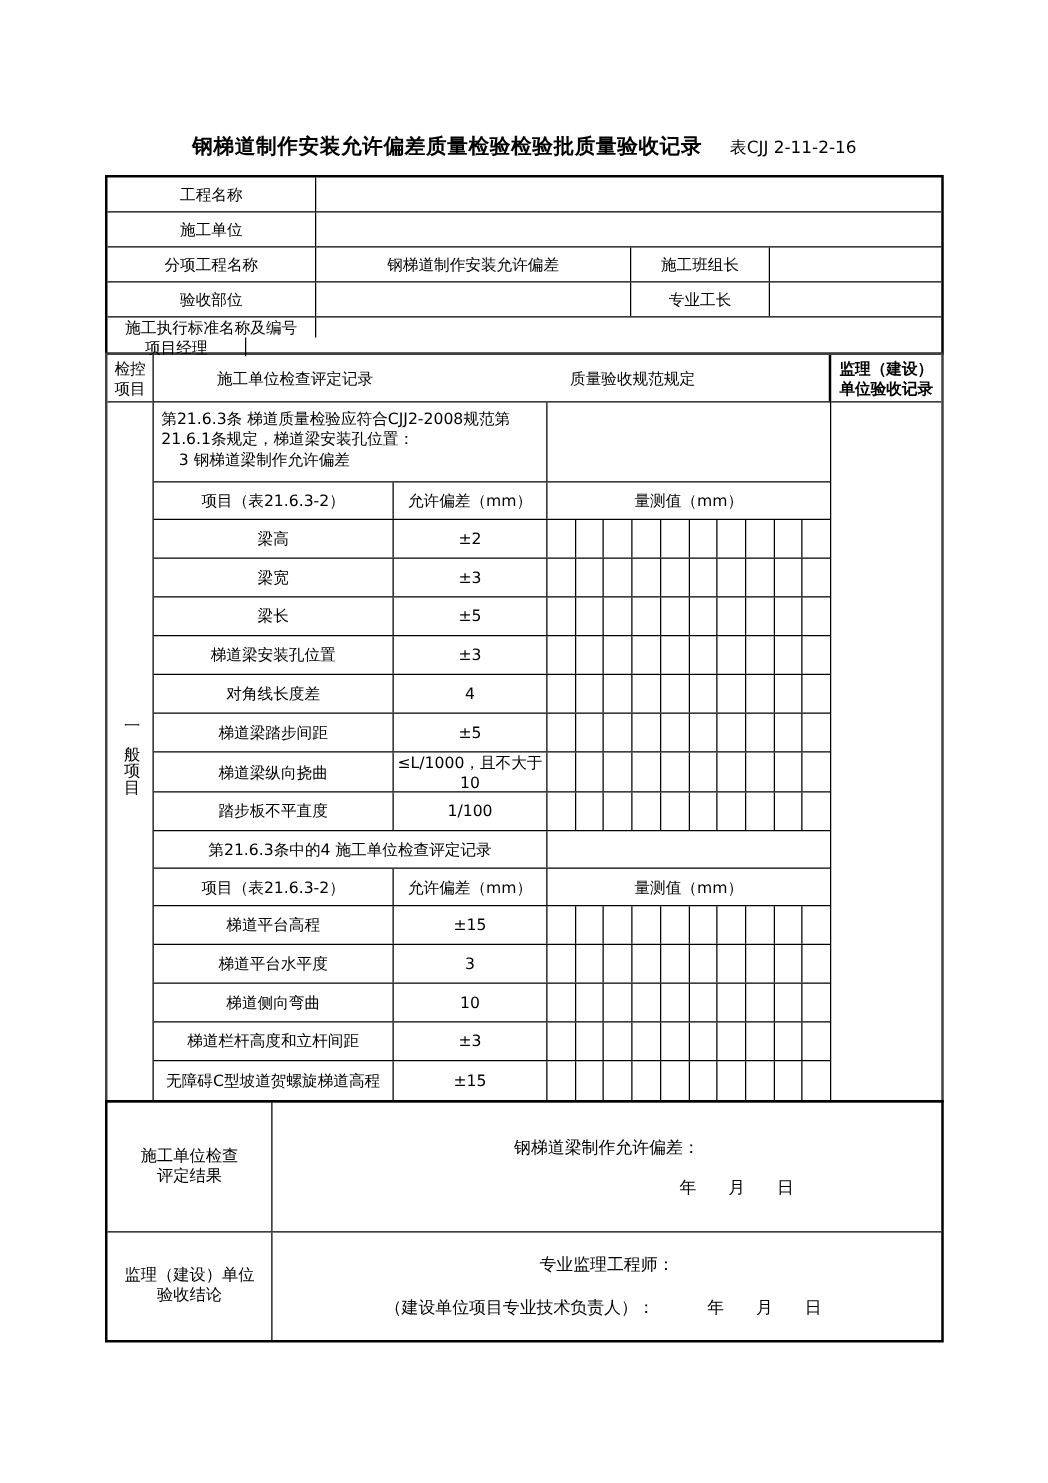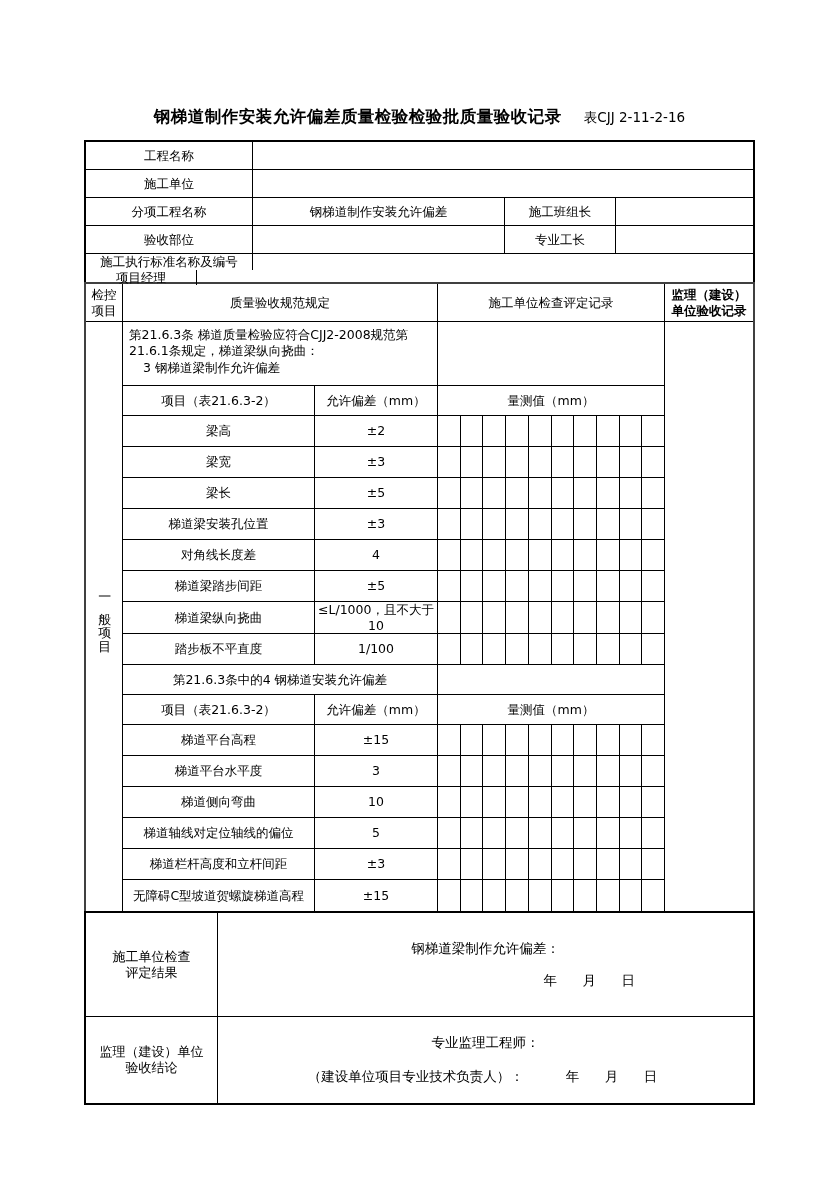--- a/index.html
+++ b/index.html
@@ -121,27 +121,27 @@
 
     <div class="lcol">
       <div class="c lhead">检控项目</div>
       <div class="c lbody">
         <span class="vtext">一般项目</span>
       </div>
     </div>
 
     <div class="mid">
       <div class="mhead">
+        <div class="c mh2">施工单位检查评定记录</div>
         <div class="c br mh1">质量验收规范规定</div>
-        <div class="c mh2">施工单位检查评定记录</div>
       </div>
 
       <div class="reg-row">
         <div class="reg-cell">
-          <div>第21.6.3条 梯道质量检验应符合CJJ2-2008规范第21.6.1条规定，梯道梁纵向挠曲：</div>
+          <div>第21.6.3条 梯道质量检验应符合CJJ2-2008规范第21.6.1条规定，梯道梁安装孔位置：</div>
           <div class="ind">3 钢梯道梁制作允许偏差</div>
         </div>
         <div class="reg-empty"></div>
       </div>
 
       <div class="sub-row">
         <div class="c c-item">项目（表21.6.3-2）</div>
         <div class="c c-tol">允许偏差（mm）</div>
         <div class="c c-meas">量测值（mm）</div>
       </div>
@@ -271,21 +271,21 @@
               <div class="mcell"></div>
               <div class="mcell"></div>
               <div class="mcell"></div>
               <div class="mcell"></div>
               <div class="mcell"></div>
             </div>
           </div>
         </div>
 
       <div class="sec-head-row">
-        <div class="c sec-head-cell">第21.6.3条中的4 钢梯道安装允许偏差</div>
+        <div class="c sec-head-cell">第21.6.3条中的4 施工单位检查评定记录</div>
         <div class="sec-empty"></div>
       </div>
 
       <div class="sub-row">
         <div class="c c-item">项目（表21.6.3-2）</div>
         <div class="c c-tol">允许偏差（mm）</div>
         <div class="c c-meas">量测值（mm）</div>
       </div>
 
       <div id="section2-rows">
@@ -317,36 +317,20 @@
               <div class="mcell"></div>
               <div class="mcell"></div>
               <div class="mcell"></div>
               <div class="mcell"></div>
               <div class="mcell"></div>
             </div>
           </div>
           <div class="item-row">
             <div class="c c-item">梯道侧向弯曲</div>
             <div class="c c-tol">10</div>
-            <div class="mgrid">
-              <div class="mcell"></div>
-              <div class="mcell"></div>
-              <div class="mcell"></div>
-              <div class="mcell"></div>
-              <div class="mcell"></div>
-              <div class="mcell"></div>
-              <div class="mcell"></div>
-              <div class="mcell"></div>
-              <div class="mcell"></div>
-              <div class="mcell"></div>
-            </div>
-          </div>
-          <div class="item-row">
-            <div class="c c-item">梯道轴线对定位轴线的偏位</div>
-            <div class="c c-tol">5</div>
             <div class="mgrid">
               <div class="mcell"></div>
               <div class="mcell"></div>
               <div class="mcell"></div>
               <div class="mcell"></div>
               <div class="mcell"></div>
               <div class="mcell"></div>
               <div class="mcell"></div>
               <div class="mcell"></div>
               <div class="mcell"></div>

